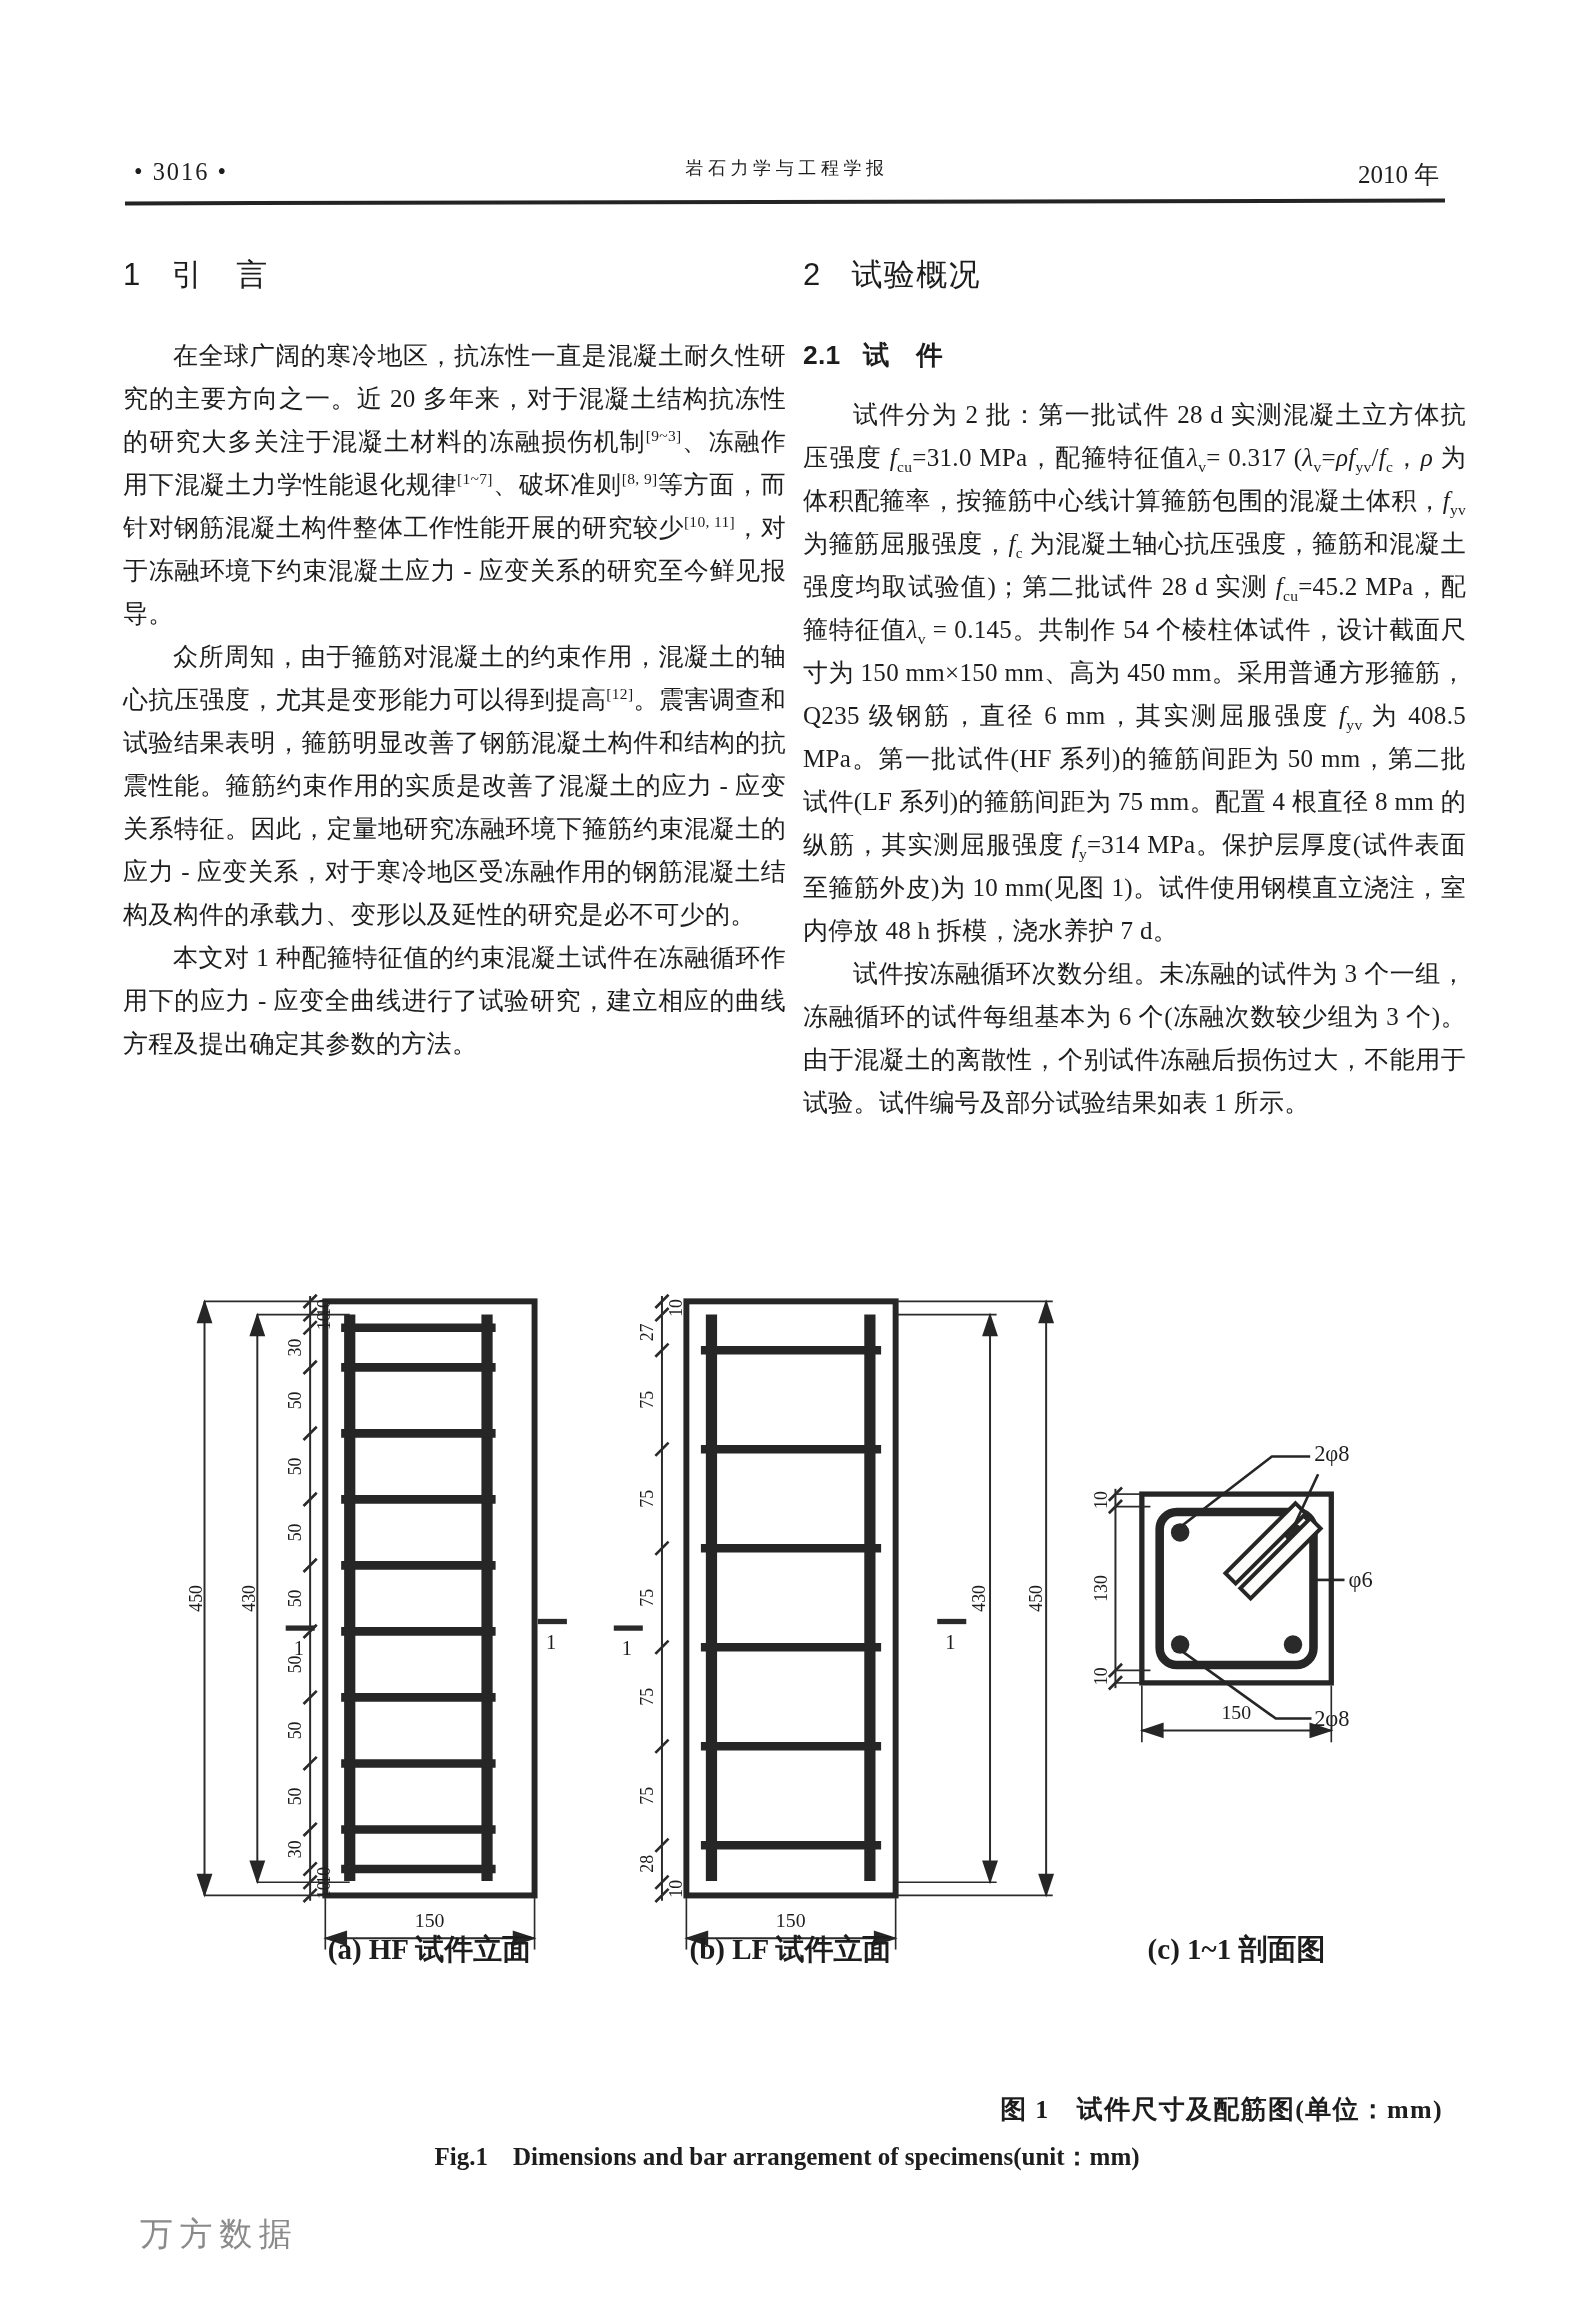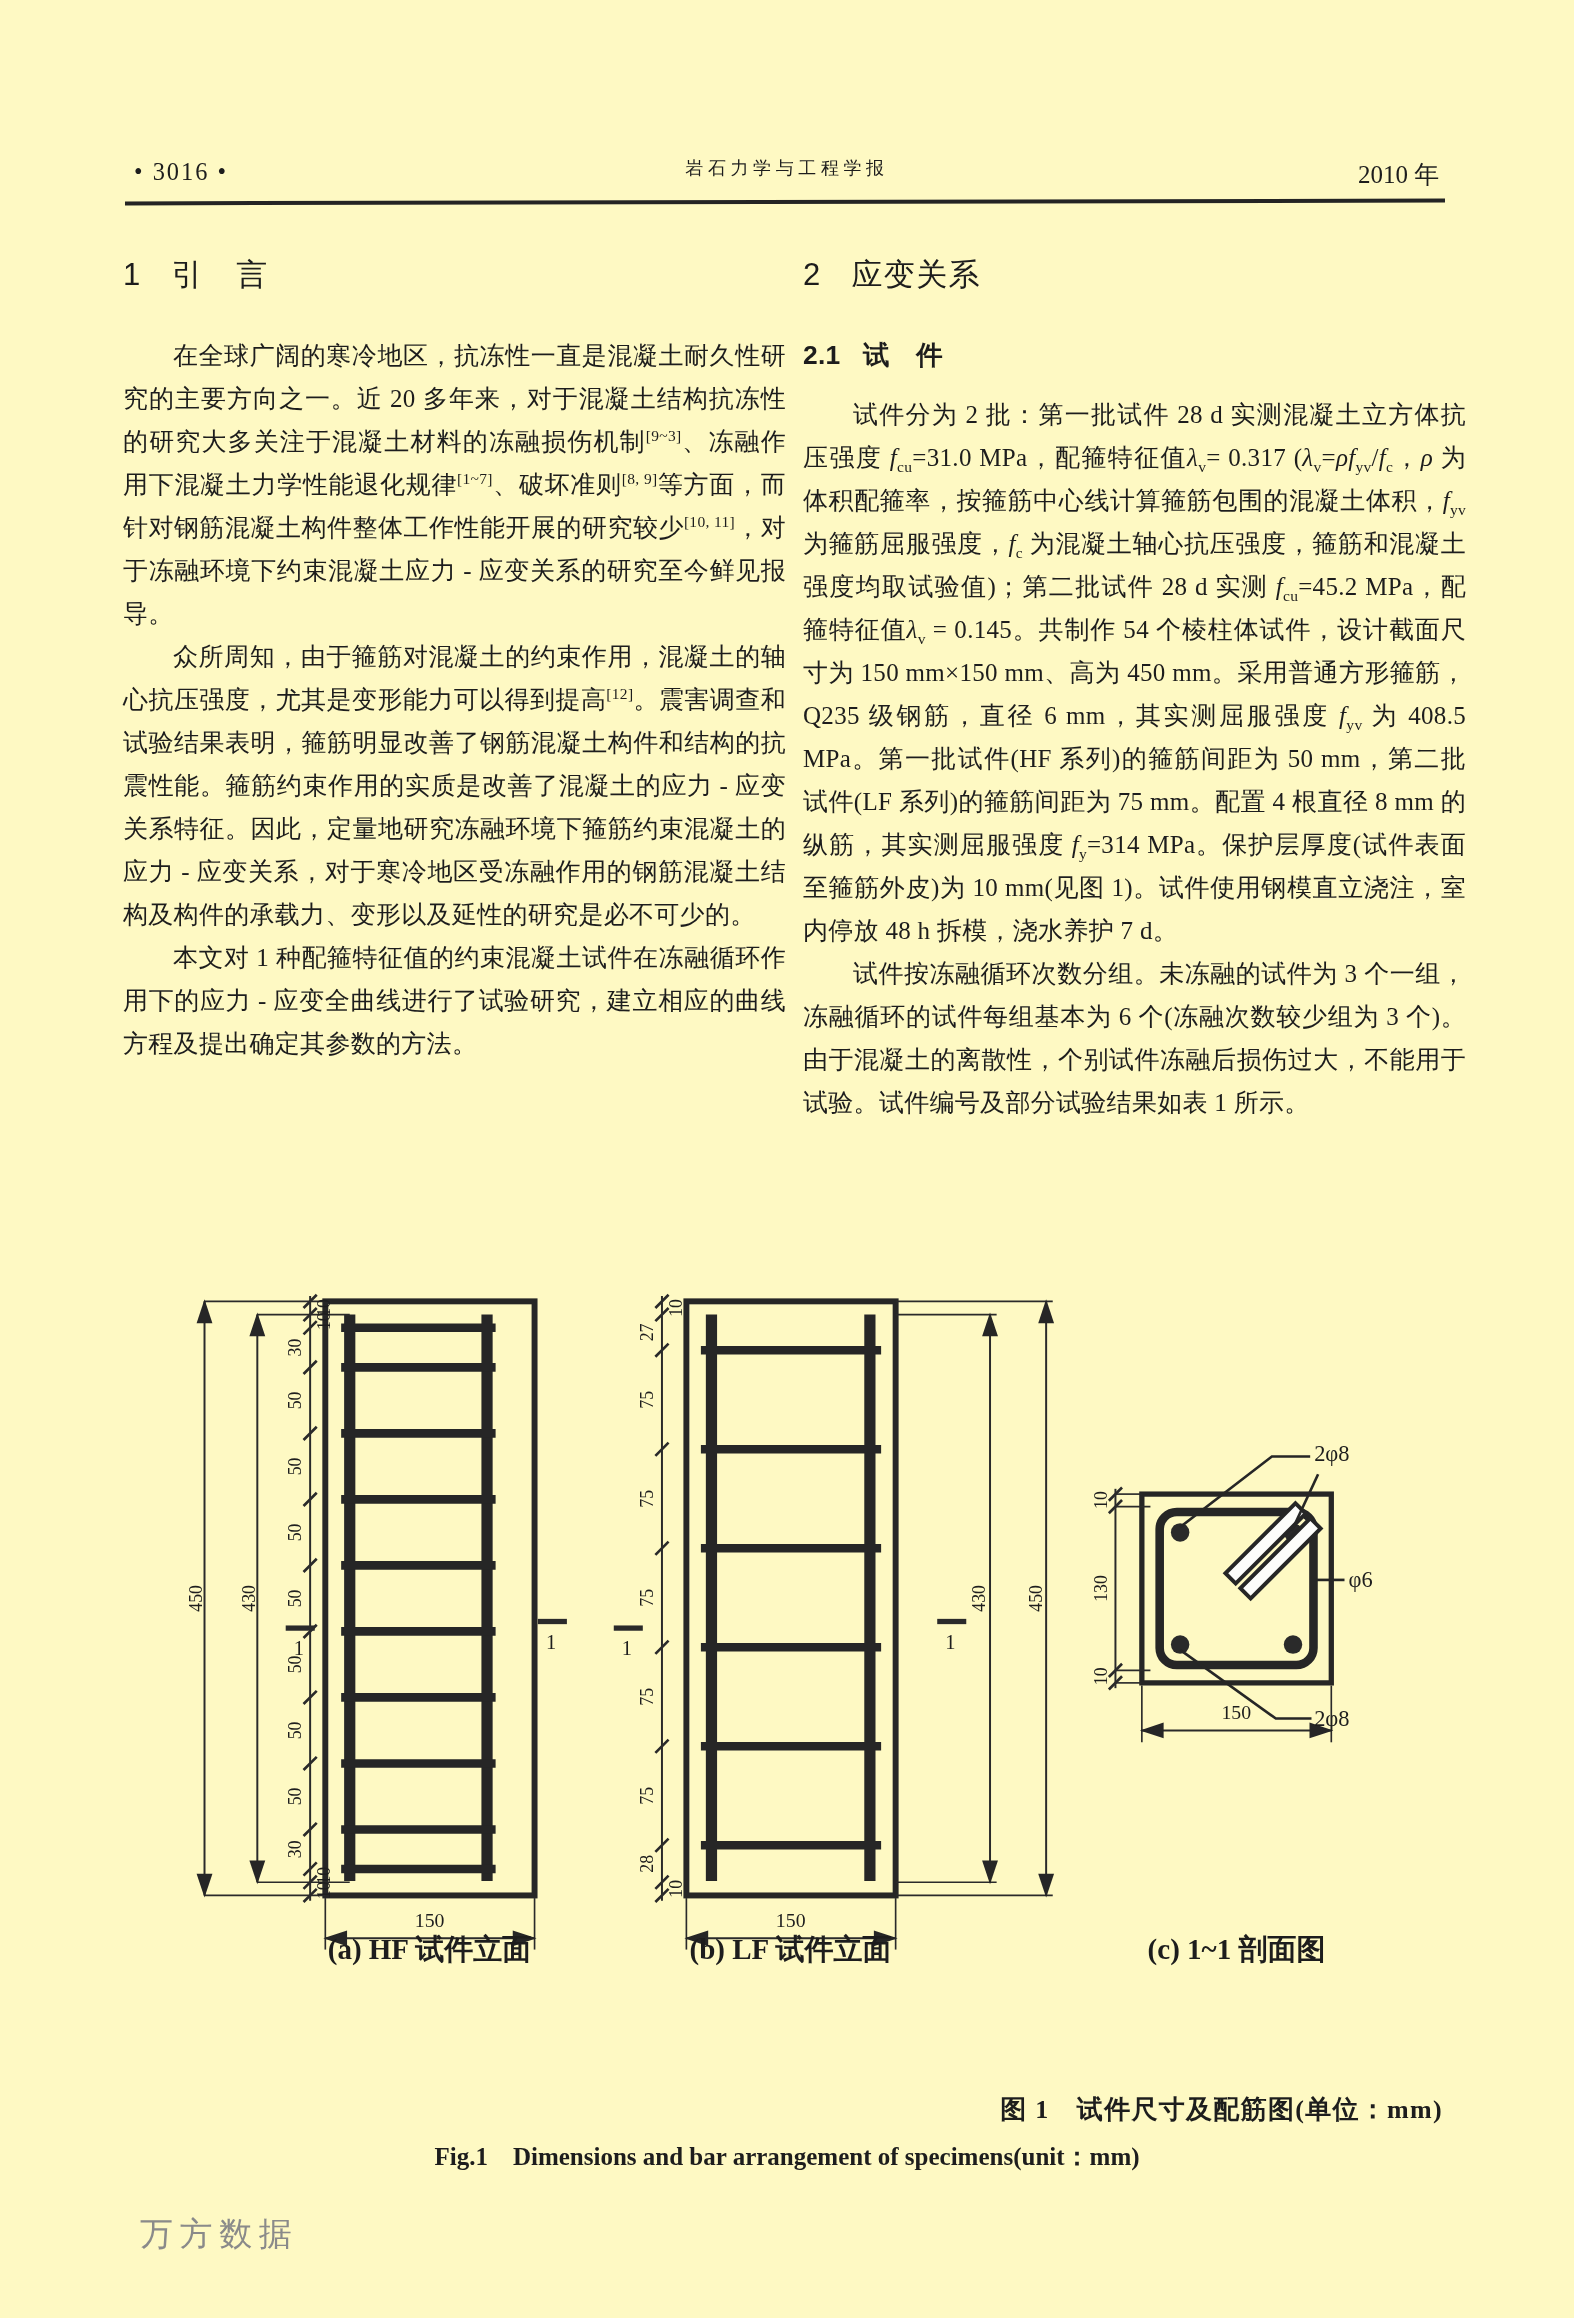--- a/index.html
+++ b/index.html
@@ -1,16 +1,16 @@
 <!DOCTYPE html>
 <html style="font-size:10.6px"><head>
 <meta charset="utf-8">
 <style>
   html,body{margin:0;padding:0;background:#e8e8e6;}
-  .page{position:relative;width:1574px;height:2319px;background:#fef9c3;color:#1d1d1d;
+  .page{position:relative;width:1574px;height:2319px;background:#ffffff;color:#1d1d1d;
         font-family:"Liberation Serif","DejaVu Serif",serif;overflow:hidden;}
   
   .hdr-left{position:absolute;left:134px;top:158px;font-size:24.4px;letter-spacing:2px;}
   .hdr-center{position:absolute;left:0;top:156px;width:100%;text-align:center;font-size:18px;letter-spacing:4.6px;}
   .hdr-right{position:absolute;left:1358px;top:158px;font-size:25px;}
   .hdr-rule{position:absolute;left:125px;top:200px;width:1320px;height:4px;background:#242424;transform:rotate(-0.12deg);}
   
   .col{position:absolute;top:249px;width:663px;font-size:25px;line-height:43px;text-align:justify;letter-spacing:0.3px;}
   .col-left{left:123px;}
   .col-right{left:803px;}
@@ -50,21 +50,21 @@
     <div class="sec-h1">
       <span class="num">1</span><span>引　言</span>
     </div>
     <p>在全球广阔的寒冷地区，抗冻性一直是混凝土耐久性研究的主要方向之一。近 20 多年来，对于混凝土结构抗冻性的研究大多关注于混凝土材料的冻融损伤机制<sup>[9~3]</sup>、冻融作用下混凝土力学性能退化规律<sup>[1~7]</sup>、破坏准则<sup>[8, 9]</sup>等方面，而针对钢筋混凝土构件整体工作性能开展的研究较少<sup>[10, 11]</sup>，对于冻融环境下约束混凝土应力 - 应变关系的研究至今鲜见报导。</p>
     <p>众所周知，由于箍筋对混凝土的约束作用，混凝土的轴心抗压强度，尤其是变形能力可以得到提高<sup>[12]</sup>。震害调查和试验结果表明，箍筋明显改善了钢筋混凝土构件和结构的抗震性能。箍筋约束作用的实质是改善了混凝土的应力 - 应变关系特征。因此，定量地研究冻融环境下箍筋约束混凝土的应力 - 应变关系，对于寒冷地区受冻融作用的钢筋混凝土结构及构件的承载力、变形以及延性的研究是必不可少的。</p>
     <p>本文对 1 种配箍特征值的约束混凝土试件在冻融循环作用下的应力 - 应变全曲线进行了试验研究，建立相应的曲线方程及提出确定其参数的方法。</p>
   </div>
 
   <div class="col col-right">
     <div class="sec-h1">
-      <span class="num">2</span><span>应变关系</span>
+      <span class="num">2</span><span>试验概况</span>
     </div>
     <div class="sec-h2">
       <span class="num">2.1</span><span>试　件</span>
     </div>
     <p>试件分为 2 批：第一批试件 28 d 实测混凝土立方体抗压强度 <i>f</i><sub>cu</sub>=31.0 MPa，配箍特征值<i>λ</i><sub>v</sub>= 0.317 (<i>λ</i><sub>v</sub>=<i>ρf</i><sub>yv</sub>/<i>f</i><sub>c</sub>，<i>ρ</i> 为体积配箍率，按箍筋中心线计算箍筋包围的混凝土体积，<i>f</i><sub>yv</sub> 为箍筋屈服强度，<i>f</i><sub>c</sub> 为混凝土轴心抗压强度，箍筋和混凝土强度均取试验值)；第二批试件 28 d 实测 <i>f</i><sub>cu</sub>=45.2 MPa，配箍特征值<i>λ</i><sub>v</sub> = 0.145。共制作 54 个棱柱体试件，设计截面尺寸为 150 mm×150 mm、高为 450 mm。采用普通方形箍筋，Q235 级钢筋，直径 6 mm，其实测屈服强度 <i>f</i><sub>yv</sub> 为 408.5 MPa。第一批试件(HF 系列)的箍筋间距为 50 mm，第二批试件(LF 系列)的箍筋间距为 75 mm。配置 4 根直径 8 mm 的纵筋，其实测屈服强度 <i>f</i><sub>y</sub>=314 MPa。保护层厚度(试件表面至箍筋外皮)为 10 mm(见图 1)。试件使用钢模直立浇注，室内停放 48 h 拆模，浇水养护 7 d。</p>
     <p>试件按冻融循环次数分组。未冻融的试件为 3 个一组，冻融循环的试件每组基本为 6 个(冻融次数较少组为 3 个)。由于混凝土的离散性，个别试件冻融后损伤过大，不能用于试验。试件编号及部分试验结果如表 1 所示。</p>
   </div>
 
   <svg class="fig-svg" width="1340" height="667" viewBox="0 0 2030 1010">
     <defs>

